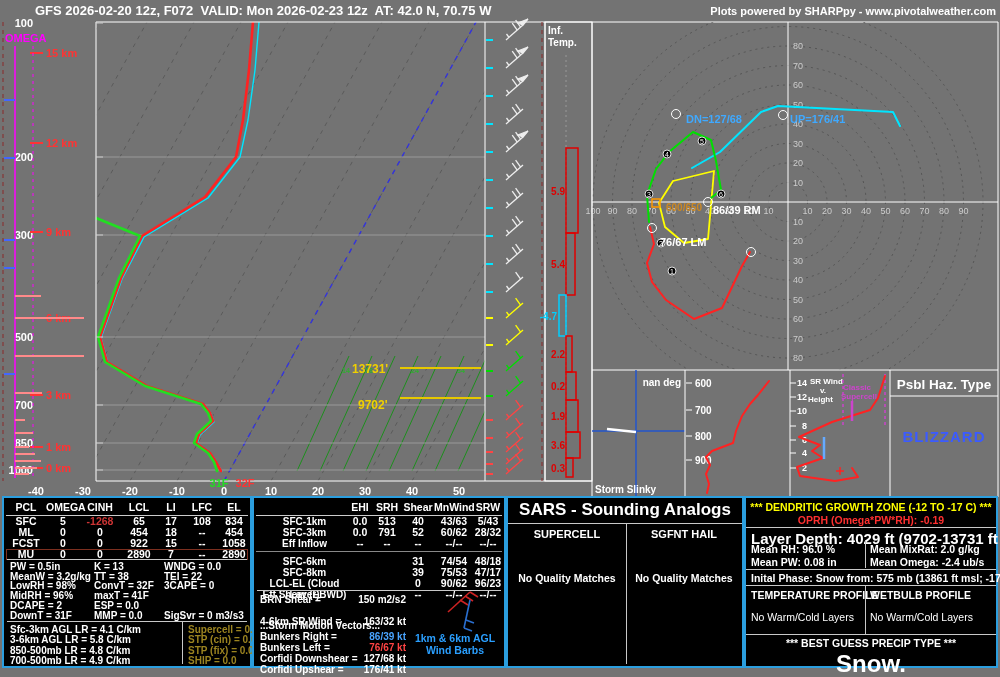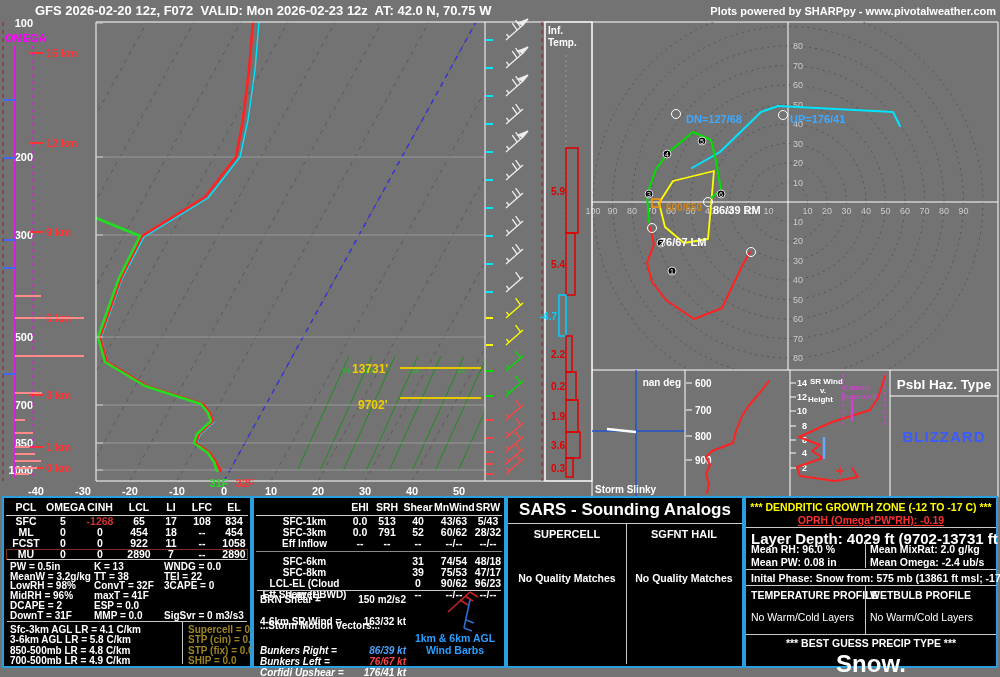--- a/index.html
+++ b/index.html
@@ -472,21 +472,21 @@
           <div class="cell">454</div>
           <div class="cell">18</div>
           <div class="cell">--</div>
           <div class="cell">454</div>
         </div>
         <div class="row" style="grid-template-columns: 40px 34px 40px 38px 26px 36px 28px;">
           <div class="cell">FCST</div>
           <div class="cell">0</div>
           <div class="cell">0</div>
           <div class="cell">922</div>
-          <div class="cell">11</div>
+          <div class="cell">15</div>
           <div class="cell">--</div>
           <div class="cell">1058</div>
         </div>
         <div class="row" style="grid-template-columns: 40px 34px 40px 38px 26px 36px 28px; outline: rgb(125, 48, 32) solid 1px; outline-offset: -1px;">
           <div class="cell">MU</div>
           <div class="cell">0</div>
           <div class="cell">0</div>
           <div class="cell">2890</div>
           <div class="cell">7</div>
           <div class="cell">--</div>
@@ -605,28 +605,32 @@
     <div class="hline" style="top:92px;"></div>
     <div class="kvrow abs" style="top:96px;left:0;right:0;">
       <span class="lab">BRN Shear =</span>
       <span class="val">150 m2/s2</span>
     </div>
     <div class="kvrow abs" style="top:107px;left:0;right:0;">
       <span class="lab">4-6km SR Wind =</span>
       <span class="val">163/32 kt</span>
     </div>
     <div class="abs" style="top:122px;left:6px;font-size:10px;">...Storm Motion Vectors...</div>
-    <div class="abs" id="smv-list" style="top:147px;left:0;right:0;font-style:italic;">
+    <div class="abs" id="smv-list" style="top:133px;left:0;right:0;">
         <div class="kvrow">
           <div class="lab">Bunkers Right =</div>
           <div class="val cyanblue">86/39 kt</div>
         </div>
         <div class="kvrow">
           <div class="lab">Bunkers Left =</div>
           <div class="val valred">76/67 kt</div>
+        </div>
+        <div class="kvrow">
+          <div class="lab">Corfidi Downshear =</div>
+          <div class="val ">127/68 kt</div>
         </div>
         <div class="kvrow">
           <div class="lab">Corfidi Upshear =</div>
           <div class="val ">176/41 kt</div>
         </div>
       </div>
     <svg class="abs" style="top:90px;left:186px;position:absolute;" width="46" height="44">
       <g stroke="#cc2222" stroke-width="1.6" fill="none">
         <line x1="8" y1="24" x2="30" y2="4"></line>
           <line x1="30" y1="4" x2="38" y2="9"></line>
@@ -650,21 +654,21 @@
     <div class="hline" style="top:25px;left:0;right:0;"></div>
     <div class="vline" style="left:118px;top:25px;bottom:2px;"></div>
     <div class="abs center" style="top:30px;left:0;width:118px;font-size:11px;">SUPERCELL</div>
     <div class="abs center" style="top:30px;left:118px;right:0;font-size:11px;">SGFNT HAIL</div>
     <div class="abs center" style="top:74px;left:0;width:118px;font-size:10.5px;">No Quality Matches</div>
     <div class="abs center" style="top:74px;left:118px;right:0;font-size:10.5px;">No Quality Matches</div>
   </div>
 
   <div class="panel" style="left:744px;width:254px;">
     <div class="abs center nowrap" style="top:3px;left:0;right:0;font-size:10.5px;color:#ffff00;">*** DENDRITIC GROWTH ZONE (-12 TO -17 C) ***</div>
-    <div class="abs center" style="top:16px;left:0;right:0;font-size:10.5px;color:#ff3030;text-decoration:underline;">OPRH (Omega*PW*RH): -0.19</div>
+    <div class="abs center" style="top:16px;left:0;right:0;font-size:10.5px;color:#ff3030;">OPRH (Omega*PW*RH): -0.19</div>
     <div class="hline" style="top:29px;left:0;right:0;"></div>
     <div class="abs nowrap" style="top:32px;left:5px;font-size:15px;">Layer Depth: 4029 ft (9702-13731 ft msl)</div>
     <div class="abs nowrap" style="top:45px;left:5px;font-size:10.5px;">Mean RH: 96.0 %</div>
     <div class="abs nowrap" style="top:45px;left:124px;font-size:10.5px;">Mean MixRat: 2.0 g/kg</div>
     <div class="abs nowrap" style="top:58px;left:5px;font-size:10.5px;">Mean PW: 0.08 in</div>
     <div class="abs nowrap" style="top:58px;left:124px;font-size:10.5px;">Mean Omega: -2.4 ub/s</div>
     <div class="vline" style="left:119px;top:42px;height:28px;"></div>
     <div class="hline" style="top:71px;left:0;right:0;"></div>
     <div class="abs nowrap" style="top:74px;left:5px;font-size:10.5px;">Inital Phase: Snow from: 575 mb (13861 ft msl; -17.2 C)</div>
     <div class="hline" style="top:87px;left:0;right:0;"></div>

